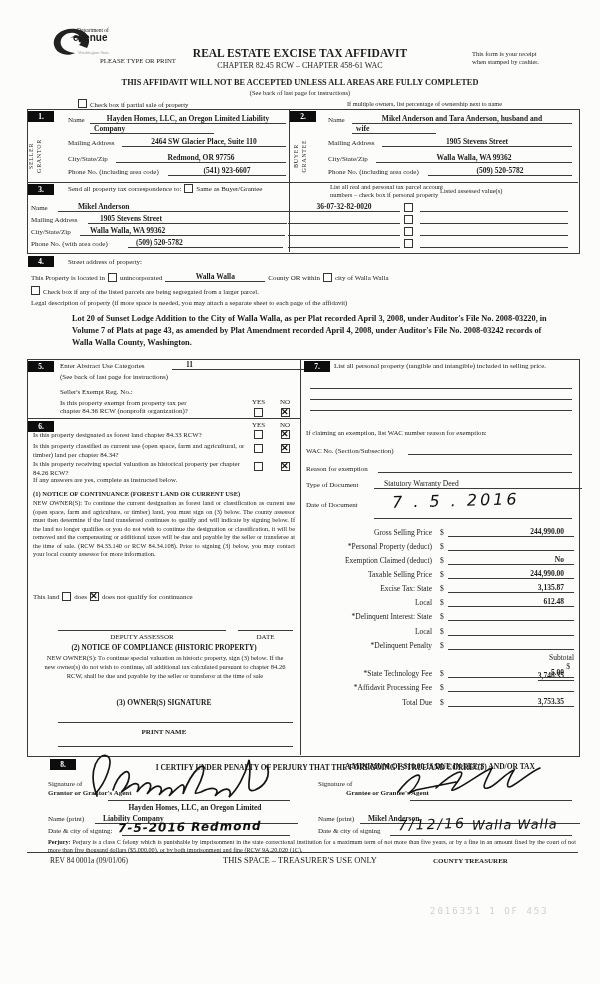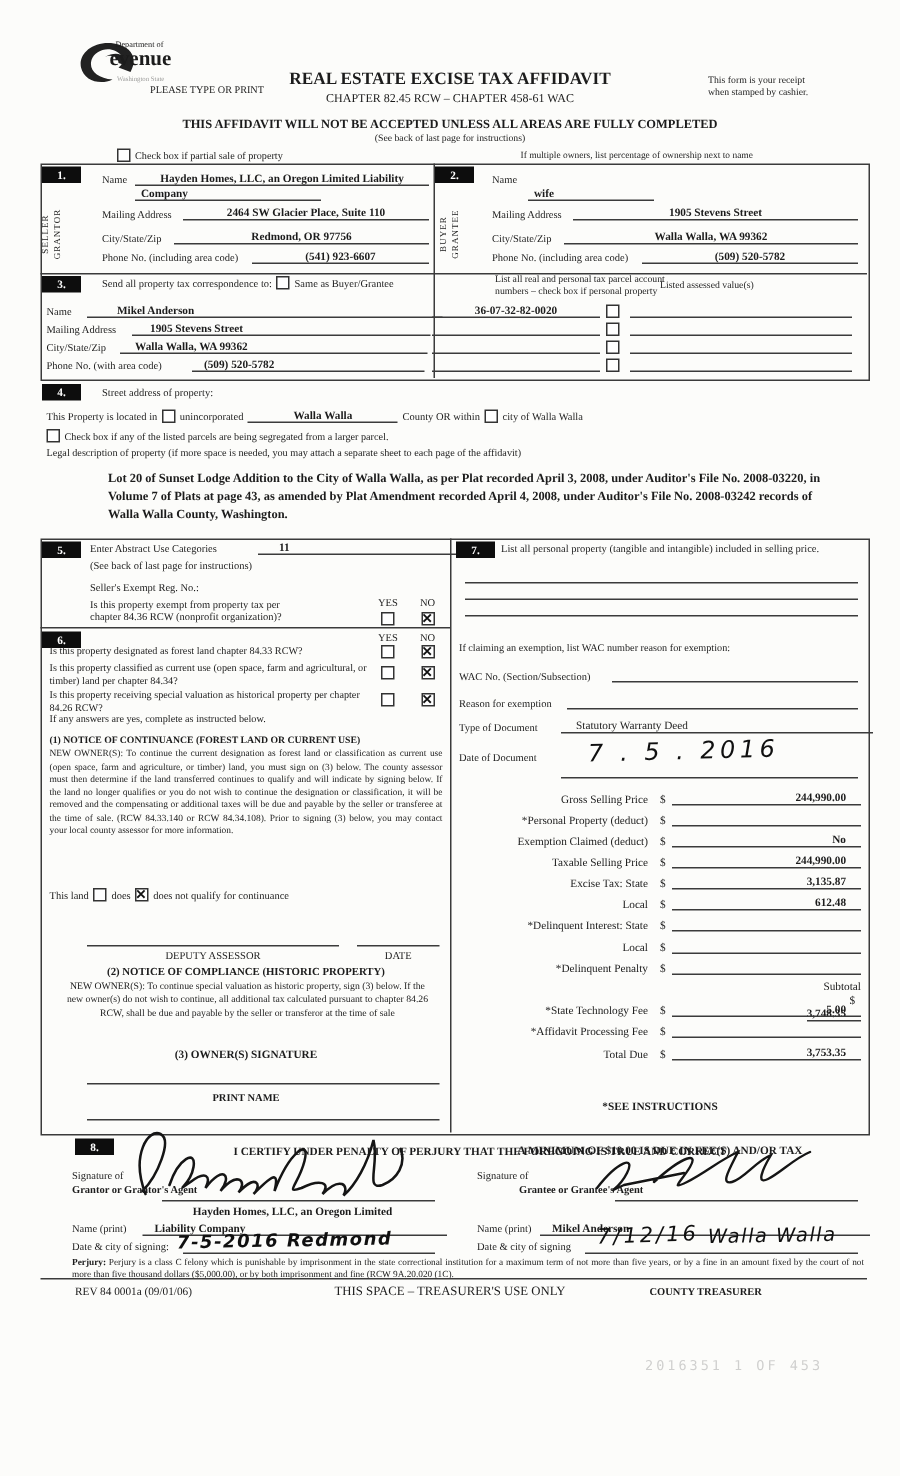--- a/index.html
+++ b/index.html
@@ -42,21 +42,21 @@
 <body>
 
 <div class="page">
 
   <div style="position:absolute;left:50px;top:24px;width:90px;height:42px;">
     <svg width="40" height="32" viewBox="0 0 40 32" style="position:absolute;left:0;top:2px;">
       <path d="M26,3 C12,1 2,10 4,19 C6,28 17,31 25,27 C15,26 9,21 11,14 C13,8 21,5 27,8 C33,11 33,16 29,19 l8,3 C42,13 38,5 26,3 Z" fill="#222"></path>
       <path d="M20,12 c4,-2 9,0 9,4 l6,2 c1,-7 -7,-11 -15,-6 Z" fill="#222"></path>
     </svg>
     <span class="t" style="left:27px;top:3px;font-size:5.5px;">Department of</span>
-    <span class="t b" style="left:23px;top:8px;font-size:14px;font-family:Liberation Serif, serif;font-weight:700;">evenue</span>
+    <span class="t b" style="left:23px;top:8px;font-size:10px;font-family:Liberation Sans, sans-serif;font-weight:700;">evenue</span>
     <span class="t" style="left:28px;top:26px;font-size:4.5px;opacity:.45;">Washington State</span>
   </div>
   <div class="t" style="left:100px;top:57px;font-size:6.8px;">PLEASE TYPE OR PRINT</div>
   <div class="t b ctr" style="left:150px;top:47px;width:300px;font-size:11.5px;">REAL ESTATE EXCISE TAX AFFIDAVIT</div>
   <div class="t ctr" style="left:150px;top:61px;width:300px;font-size:8px;">CHAPTER 82.45 RCW – CHAPTER 458-61 WAC</div>
   <div class="t" style="left:472px;top:50px;font-size:6.5px;">This form is your receipt</div>
   <div class="t" style="left:472px;top:58px;font-size:6.5px;">when stamped by cashier.</div>
   <div class="t b ctr" style="left:0;top:78px;width:600px;font-size:8.3px;">THIS AFFIDAVIT WILL NOT BE ACCEPTED UNLESS ALL AREAS ARE FULLY COMPLETED</div>
   <div class="t ctr" style="left:0;top:89px;width:600px;font-size:6.5px;">(See back of last page for instructions)</div>
 
@@ -84,20 +84,21 @@
   <div class="ln jc" style="left:116px;top:152px;width:170px;">Redmond, OR 97756</div>
   <div class="t" style="left:68px;top:168px;">Phone No. (including area code)</div>
   <div class="ln jc" style="left:168px;top:165px;width:118px;">(541) 923-6607</div>
 
   <div class="secnum" style="left:290px;top:111px;">2.</div>
   <div class="vside" style="left:277px;top:146px;">
     <span>BUYER</span>
     <span>GRANTEE</span>
   </div>
   <div class="t" style="left:328px;top:116px;">Name</div>
+  <div class="ln jc" style="left:352px;top:113px;width:220px;">Mikel Anderson and Tara Anderson, husband and</div>
   <div class="ln jl" style="left:352px;top:123px;width:80px;padding-left:4px;">wife</div>
   <div class="t" style="left:328px;top:139px;">Mailing Address</div>
   <div class="ln jc" style="left:382px;top:136px;width:190px;">1905 Stevens Street</div>
   <div class="t" style="left:328px;top:155px;">City/State/Zip</div>
   <div class="ln jc" style="left:376px;top:152px;width:196px;">Walla Walla, WA 99362</div>
   <div class="t" style="left:328px;top:168px;">Phone No. (including area code)</div>
   <div class="ln jc" style="left:428px;top:165px;width:144px;">(509) 520-5782</div>
 
   <div class="secnum" style="left:28px;top:184px;">3.</div>
   <div class="row" style="left:68px;top:184px;">
@@ -281,21 +282,20 @@
       <span class="mcur">$</span>
       <span class="mline"></span>
     </div>
   <div class="mrow" style="top:696px;">
       <span class="mlab">Total Due</span>
       <span class="mcur">$</span>
       <span class="mline">3,753.35</span>
     </div>
 
   <div class="t b ctr" style="left:306px;top:762px;width:268px;font-size:7.5px;">A MINIMUM OF $10.00 IS DUE IN FEE(S) AND/OR TAX</div>
-  <div class="t b ctr" style="left:306px;top:733px;width:268px;font-size:7.5px;">*SEE INSTRUCTIONS</div>
 
   <div class="secnum" style="left:50px;top:759px;">8.</div>
   <div class="t b ctr" style="left:90px;top:763px;width:460px;font-size:7.5px;">I CERTIFY UNDER PENALTY OF PERJURY THAT THE FOREGOING IS TRUE AND CORRECT</div>
 
   <svg style="position:absolute;left:75px;top:748px;" width="200" height="54" viewBox="0 0 200 54">
     <path d="M22,48 C12,22 24,4 32,8 C40,12 30,36 20,46 M38,42 C44,24 56,18 54,30 C52,42 40,48 52,40 C62,32 66,36 62,44 C74,28 80,36 72,46 C84,32 90,40 84,47 C96,34 100,42 94,48 C104,38 112,30 108,46 C118,20 132,10 128,26 C124,42 114,48 126,44 C138,38 146,40 140,48 C152,36 158,42 154,49 C162,42 170,28 174,12 C178,28 168,46 180,42 C190,38 196,28 192,18" fill="none" stroke="#151515" stroke-width="1.7" stroke-linecap="round"></path>
   </svg>
   <div class="t" style="left:48px;top:780px;">Signature of</div>
   <div class="t b" style="left:48px;top:789px;">Grantor or Grantor's Agent</div>
   <div class="ln" style="left:108px;top:790px;width:182px;"></div>

